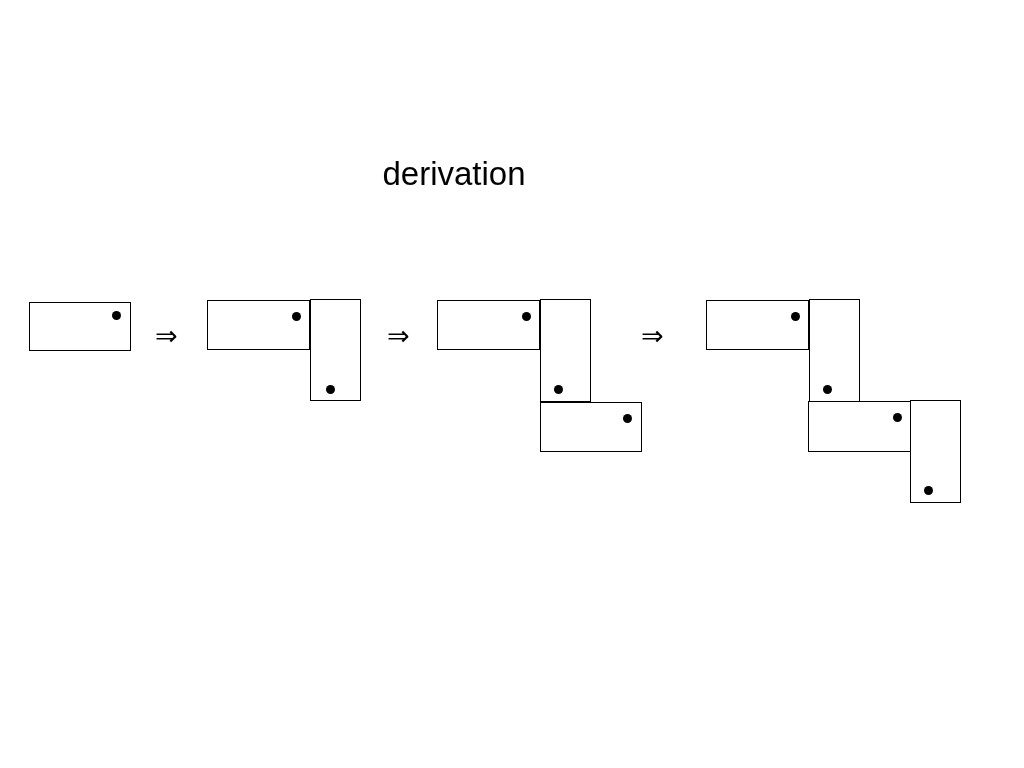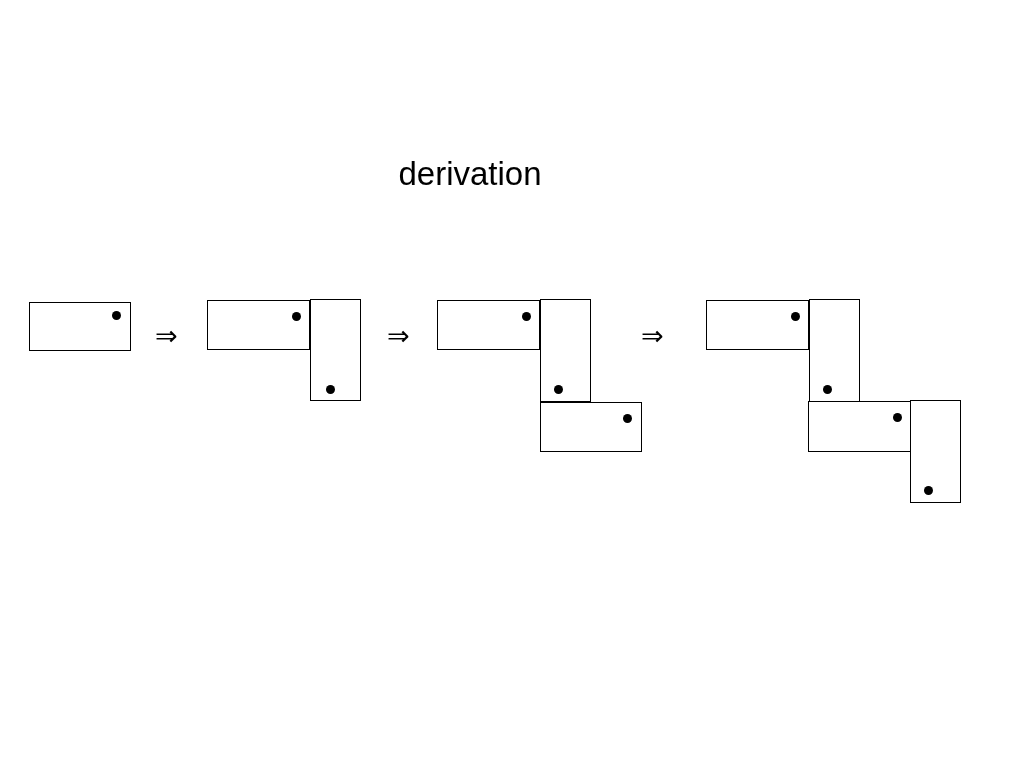--- a/index.html
+++ b/index.html
@@ -17,21 +17,21 @@
   }
   #canvas {
     position: absolute;
     left: 0;
     top: 0;
     width: 1024px;
     height: 768px;
   }
   #title {
     position: absolute;
-    left: 16px;
+    left: 0;
     top: 154px;
     width: 908px;
     text-align: center;
     font-family: "Liberation Sans", sans-serif;
     font-size: 33px;
     font-weight: 400;
     letter-spacing: 0px;
     color: #000000;
     line-height: 40px;
     white-space: nowrap;

